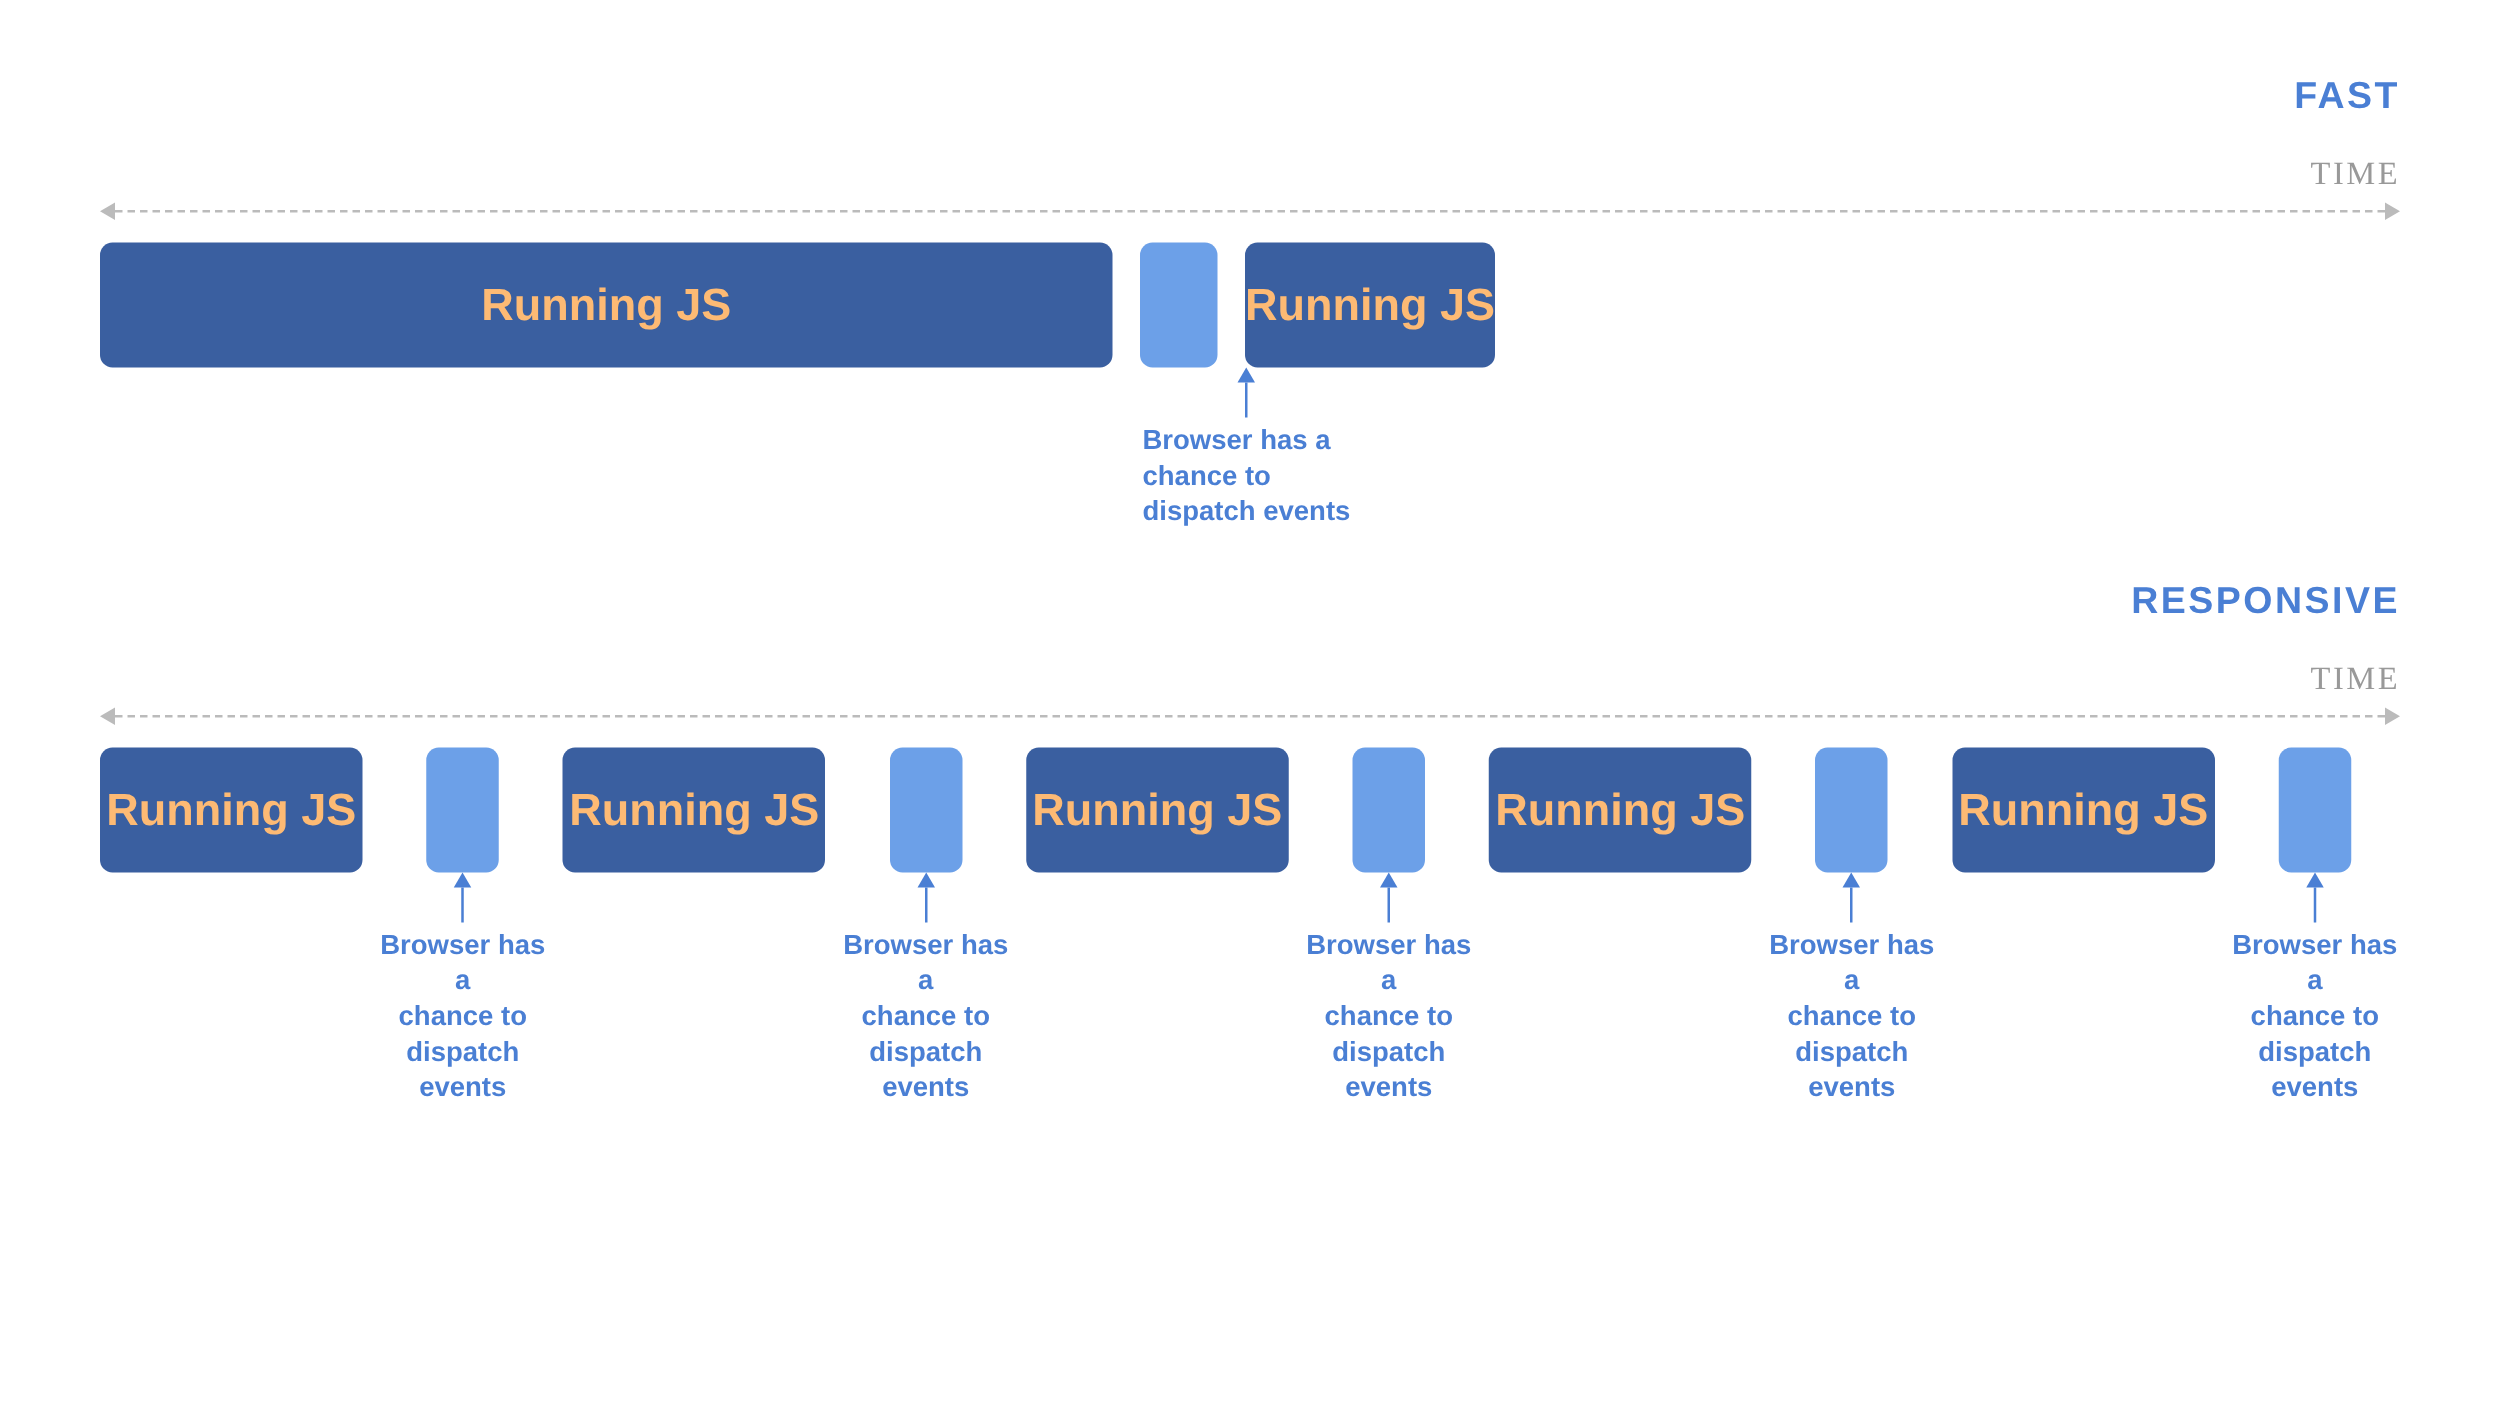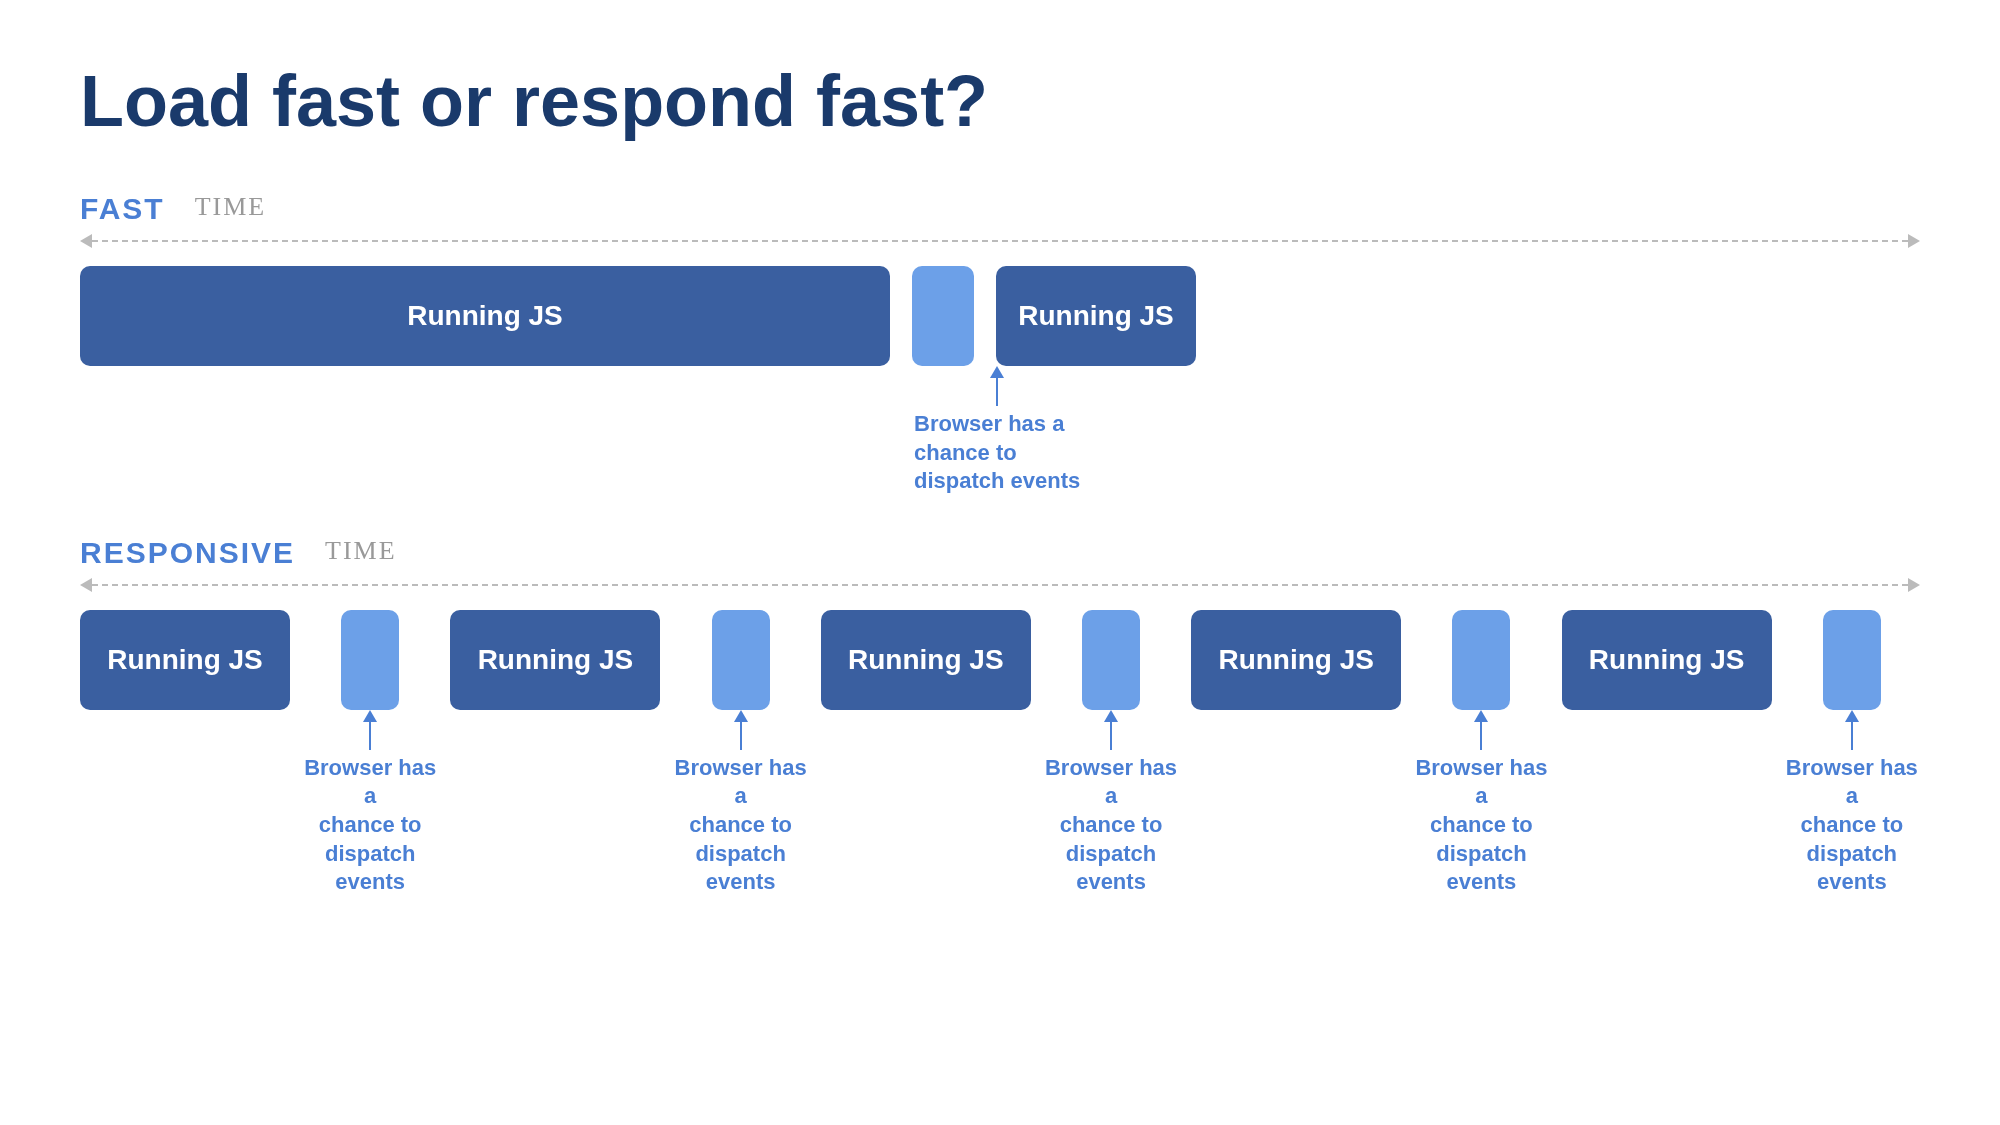--- a/index.html
+++ b/index.html
@@ -26,23 +26,24 @@
       margin-bottom: 50px;
     }
 
     
     .section {
       margin-bottom: 40px;
     }
 
     .section-header {
       display: flex;
-      align-items: flex-start;
+      align-items: flex-end;
       gap: 30px;
       margin-bottom: 8px;
+      flex-direction: column;
     }
 
     .label-fast {
       font-size: 30px;
       font-weight: 700;
       color: #4a7fd4;
       letter-spacing: 2px;
     }
 
     .label-responsive {
@@ -87,22 +88,22 @@
       width: 0; height: 0;
       border-top: 7px solid transparent;
       border-bottom: 7px solid transparent;
       border-left: 12px solid #bbb;
     }
 
     
     .block-js {
       background: #3a5fa0;
       border-radius: 10px;
-      color: #ffffff;
-      font-size: 28px;
+      color: #fdba74;
+      font-size: 36px;
       font-weight: 700;
       display: flex;
       align-items: center;
       justify-content: center;
       height: 100px;
     }
 
     
     .block-gap {
       background: #6ca0e8;
@@ -145,21 +146,20 @@
     .fast-js-second {
       width: 200px;
       height: 100px;
     }
   </style>
 </head>
 <body>
 
 <div class="slide">
 
-  <h1 class="title">Load fast or respond fast?</h1>
 
   <div class="section">
     
     <div class="section-header">
       <span class="label-fast">FAST</span>
       <span class="label-time">TIME</span>
     </div>
 
     
     <div class="timeline-row">

